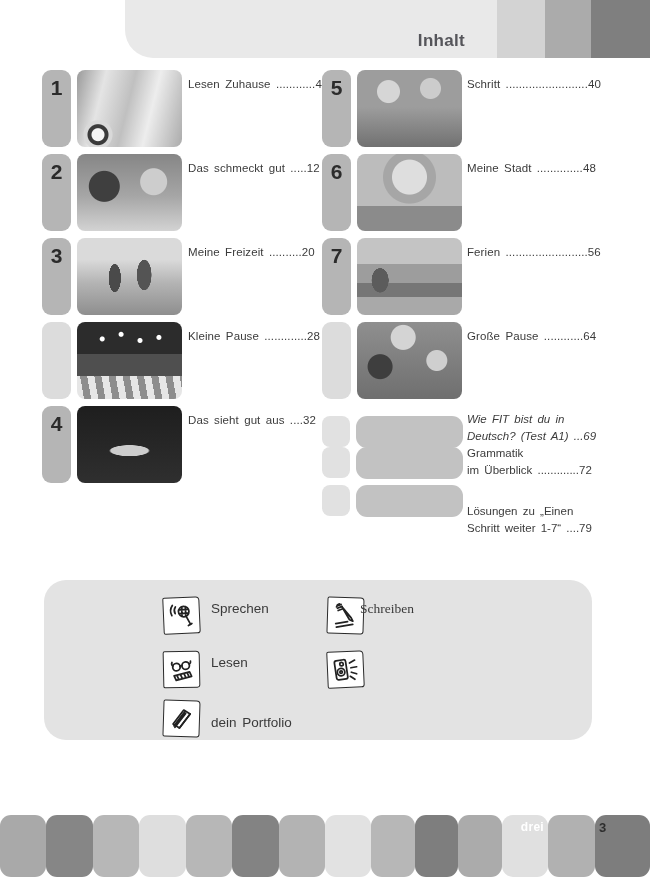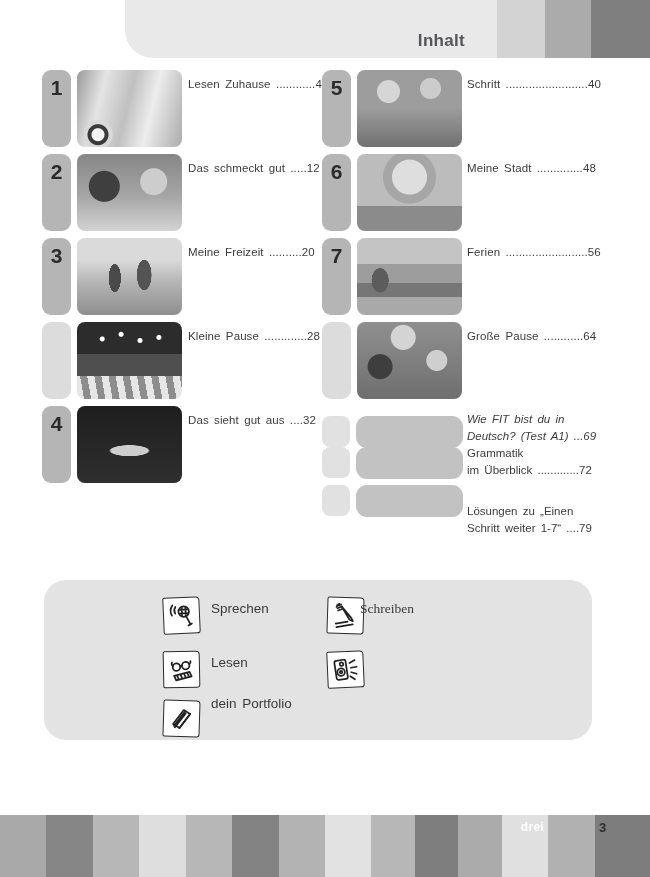--- a/index.html
+++ b/index.html
@@ -139,21 +139,21 @@
   .tilt-a { transform:rotate(-2.5deg); }
   .tilt-b { transform:rotate(1.8deg); }
   .tilt-c { transform:rotate(-1.2deg); }
   .ilabel {
     position:absolute; font-size:13.5px; color:#3a3a3a; word-spacing:2px;
     white-space:nowrap; line-height:16px;
   }
 
   
   .footer { position:absolute; left:0; top:815px; width:650px; height:62px; }
-  .fblock { position:absolute; top:0; height:62px; }
+  .fblock { position:absolute; top:0; height:62px;border-radius:11px; }
   .page-word {
     position:absolute; right:4px; top:5px; font-size:12px; font-weight:bold;
     color:#ffffff; letter-spacing:.3px;
   }
   .page-number {
     position:absolute; left:4px; top:5px; font-size:13px; font-weight:bold;
     color:#2e2e2e;
   }
 </style>
 </head>
@@ -287,21 +287,21 @@
       </svg>
     </span>
 
     <span class="ibox tilt-b" style="left:119px; top:120px;">
       <svg viewBox="0 0 24 24">
         <path d="M5 16.2 L13.2 4.8 l5.2 3 -8.2 11.4 z"></path>
         <path d="M5.8 17.6 l8.2 -11.4 M6.6 18.8 l8.2 -11.4"></path>
         <path d="M10.2 19.2 l8.2 -11.4"></path>
       </svg>
     </span>
-    <span class="ilabel" style="left:167px; top:116px;">dein Portfolio</span>
+    <span class="ilabel" style="left:167px; top:135px;">dein Portfolio</span>
 
   </div>
 
   <div class="footer">
     <div class="fblock" style="left:0;    width:46px; background:#a9a9a9;"></div>
     <div class="fblock" style="left:46px;  width:47px; background:#868686;"></div>
     <div class="fblock" style="left:93px;  width:46px; background:#b7b7b7;"></div>
     <div class="fblock" style="left:139px; width:47px; background:#dedede;"></div>
     <div class="fblock" style="left:186px; width:46px; background:#b7b7b7;"></div>
     <div class="fblock" style="left:232px; width:47px; background:#838383;"></div>

